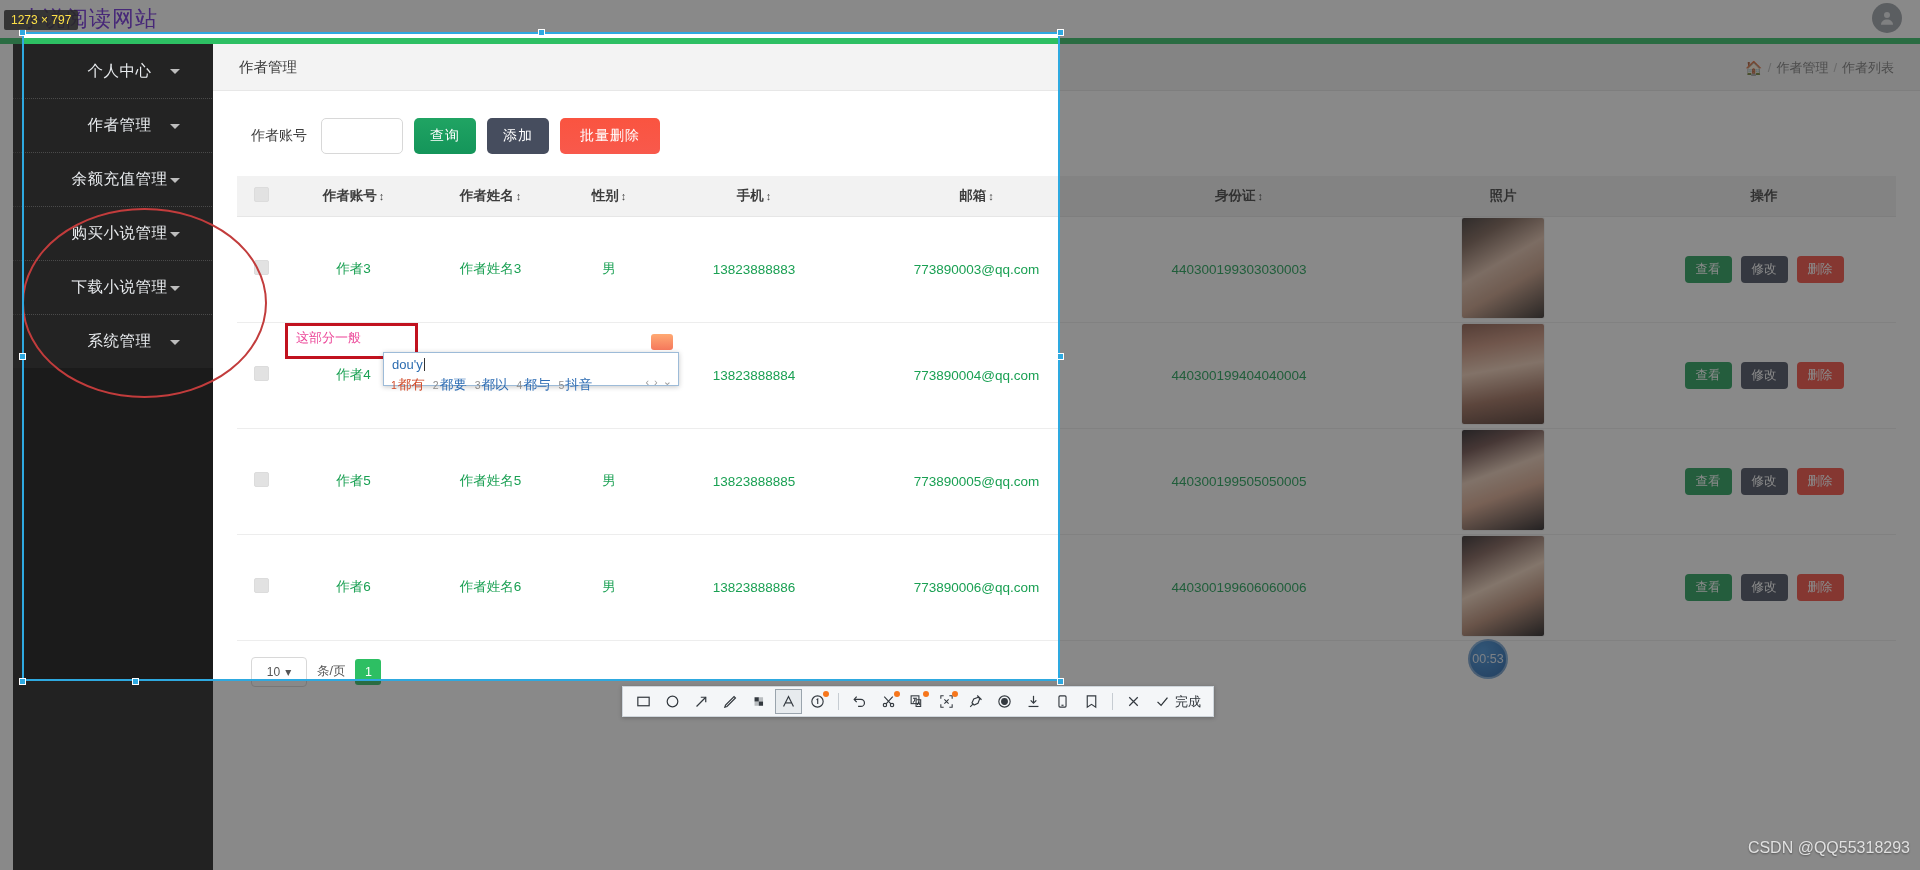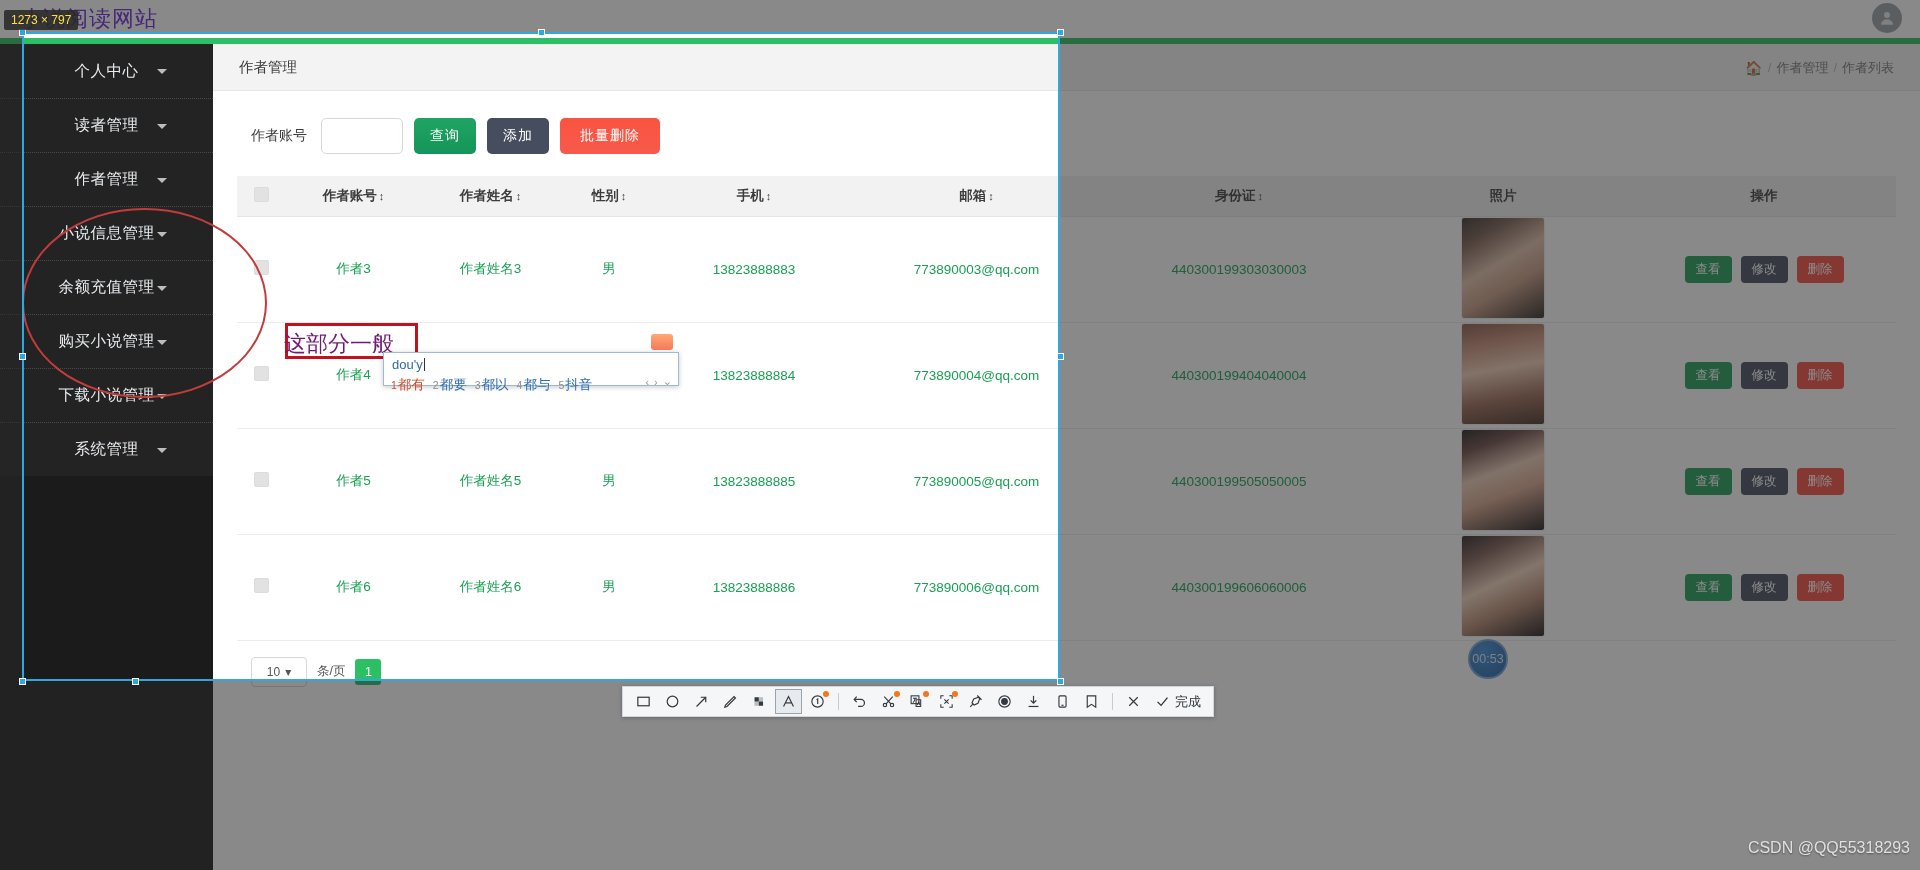--- a/index.html
+++ b/index.html
@@ -32,21 +32,21 @@
   }
   .avatar-btn svg { width: 18px; height: 18px; fill: #e8eaed; }
 
   .green-bar {
     position: absolute; left: 0; right: 0; top: 38px; height: 6px;
     background: #2dbf63;
   }
 
   
   .sidebar {
-    position: absolute; left: 0; top: 44px; width: 213px; bottom: 0;
+    position: absolute; left: 13px; top: 44px; width: 213px; bottom: 0;
     background: #1b1b1b;
   }
   .side-item {
     height: 54px; display: flex; align-items: center; justify-content: center;
     position: relative;
     color: #e9ecef; font-size: 15.5px; letter-spacing: .5px;
     background: #232323;
   }
   .side-item + .side-item { border-top: 1px dotted #4a4a4a; }
   .side-item .caret {
@@ -179,22 +179,22 @@
   .annot-ellipse {
     position: absolute; left: 22px; top: 208px; width: 245px; height: 190px;
     border: 2px solid #c23c3c; border-radius: 50%;
     pointer-events: none;
   }
   .annot-box {
     position: absolute; left: 285px; top: 323px; width: 133px; height: 36px;
     border: 3px solid #c1121f; background: transparent;
   }
   .annot-box-text {
-    position: absolute; left: 284px; top: 329px;
-    color: #701a75; font-size: 22px; white-space: nowrap;
+    position: absolute; left: 296px; top: 329px;
+    color: #ec4899; font-size: 13px; white-space: nowrap;
   }
 
   
   .ime {
     position: absolute; left: 383px; top: 352px; width: 296px; height: 34px;
     background: #fff; border: 1px solid #9dbbd8;
     box-shadow: 0 1px 5px rgba(0,0,0,.22);
     font-family: "Liberation Sans", sans-serif;
   }
   .ime-input {
@@ -277,29 +277,21 @@
   </div>
 
   <div class="green-bar"></div>
 
   <div class="sidebar">
     <div class="side-item">
       <span>个人中心</span>
       <span class="caret"></span>
     </div>
     <div class="side-item">
-      <span>读者管理</span>
-      <span class="caret"></span>
-    </div>
-    <div class="side-item">
       <span>作者管理</span>
-      <span class="caret"></span>
-    </div>
-    <div class="side-item">
-      <span>小说信息管理</span>
       <span class="caret"></span>
     </div>
     <div class="side-item">
       <span>余额充值管理</span>
       <span class="caret"></span>
     </div>
     <div class="side-item">
       <span>购买小说管理</span>
       <span class="caret"></span>
     </div>

